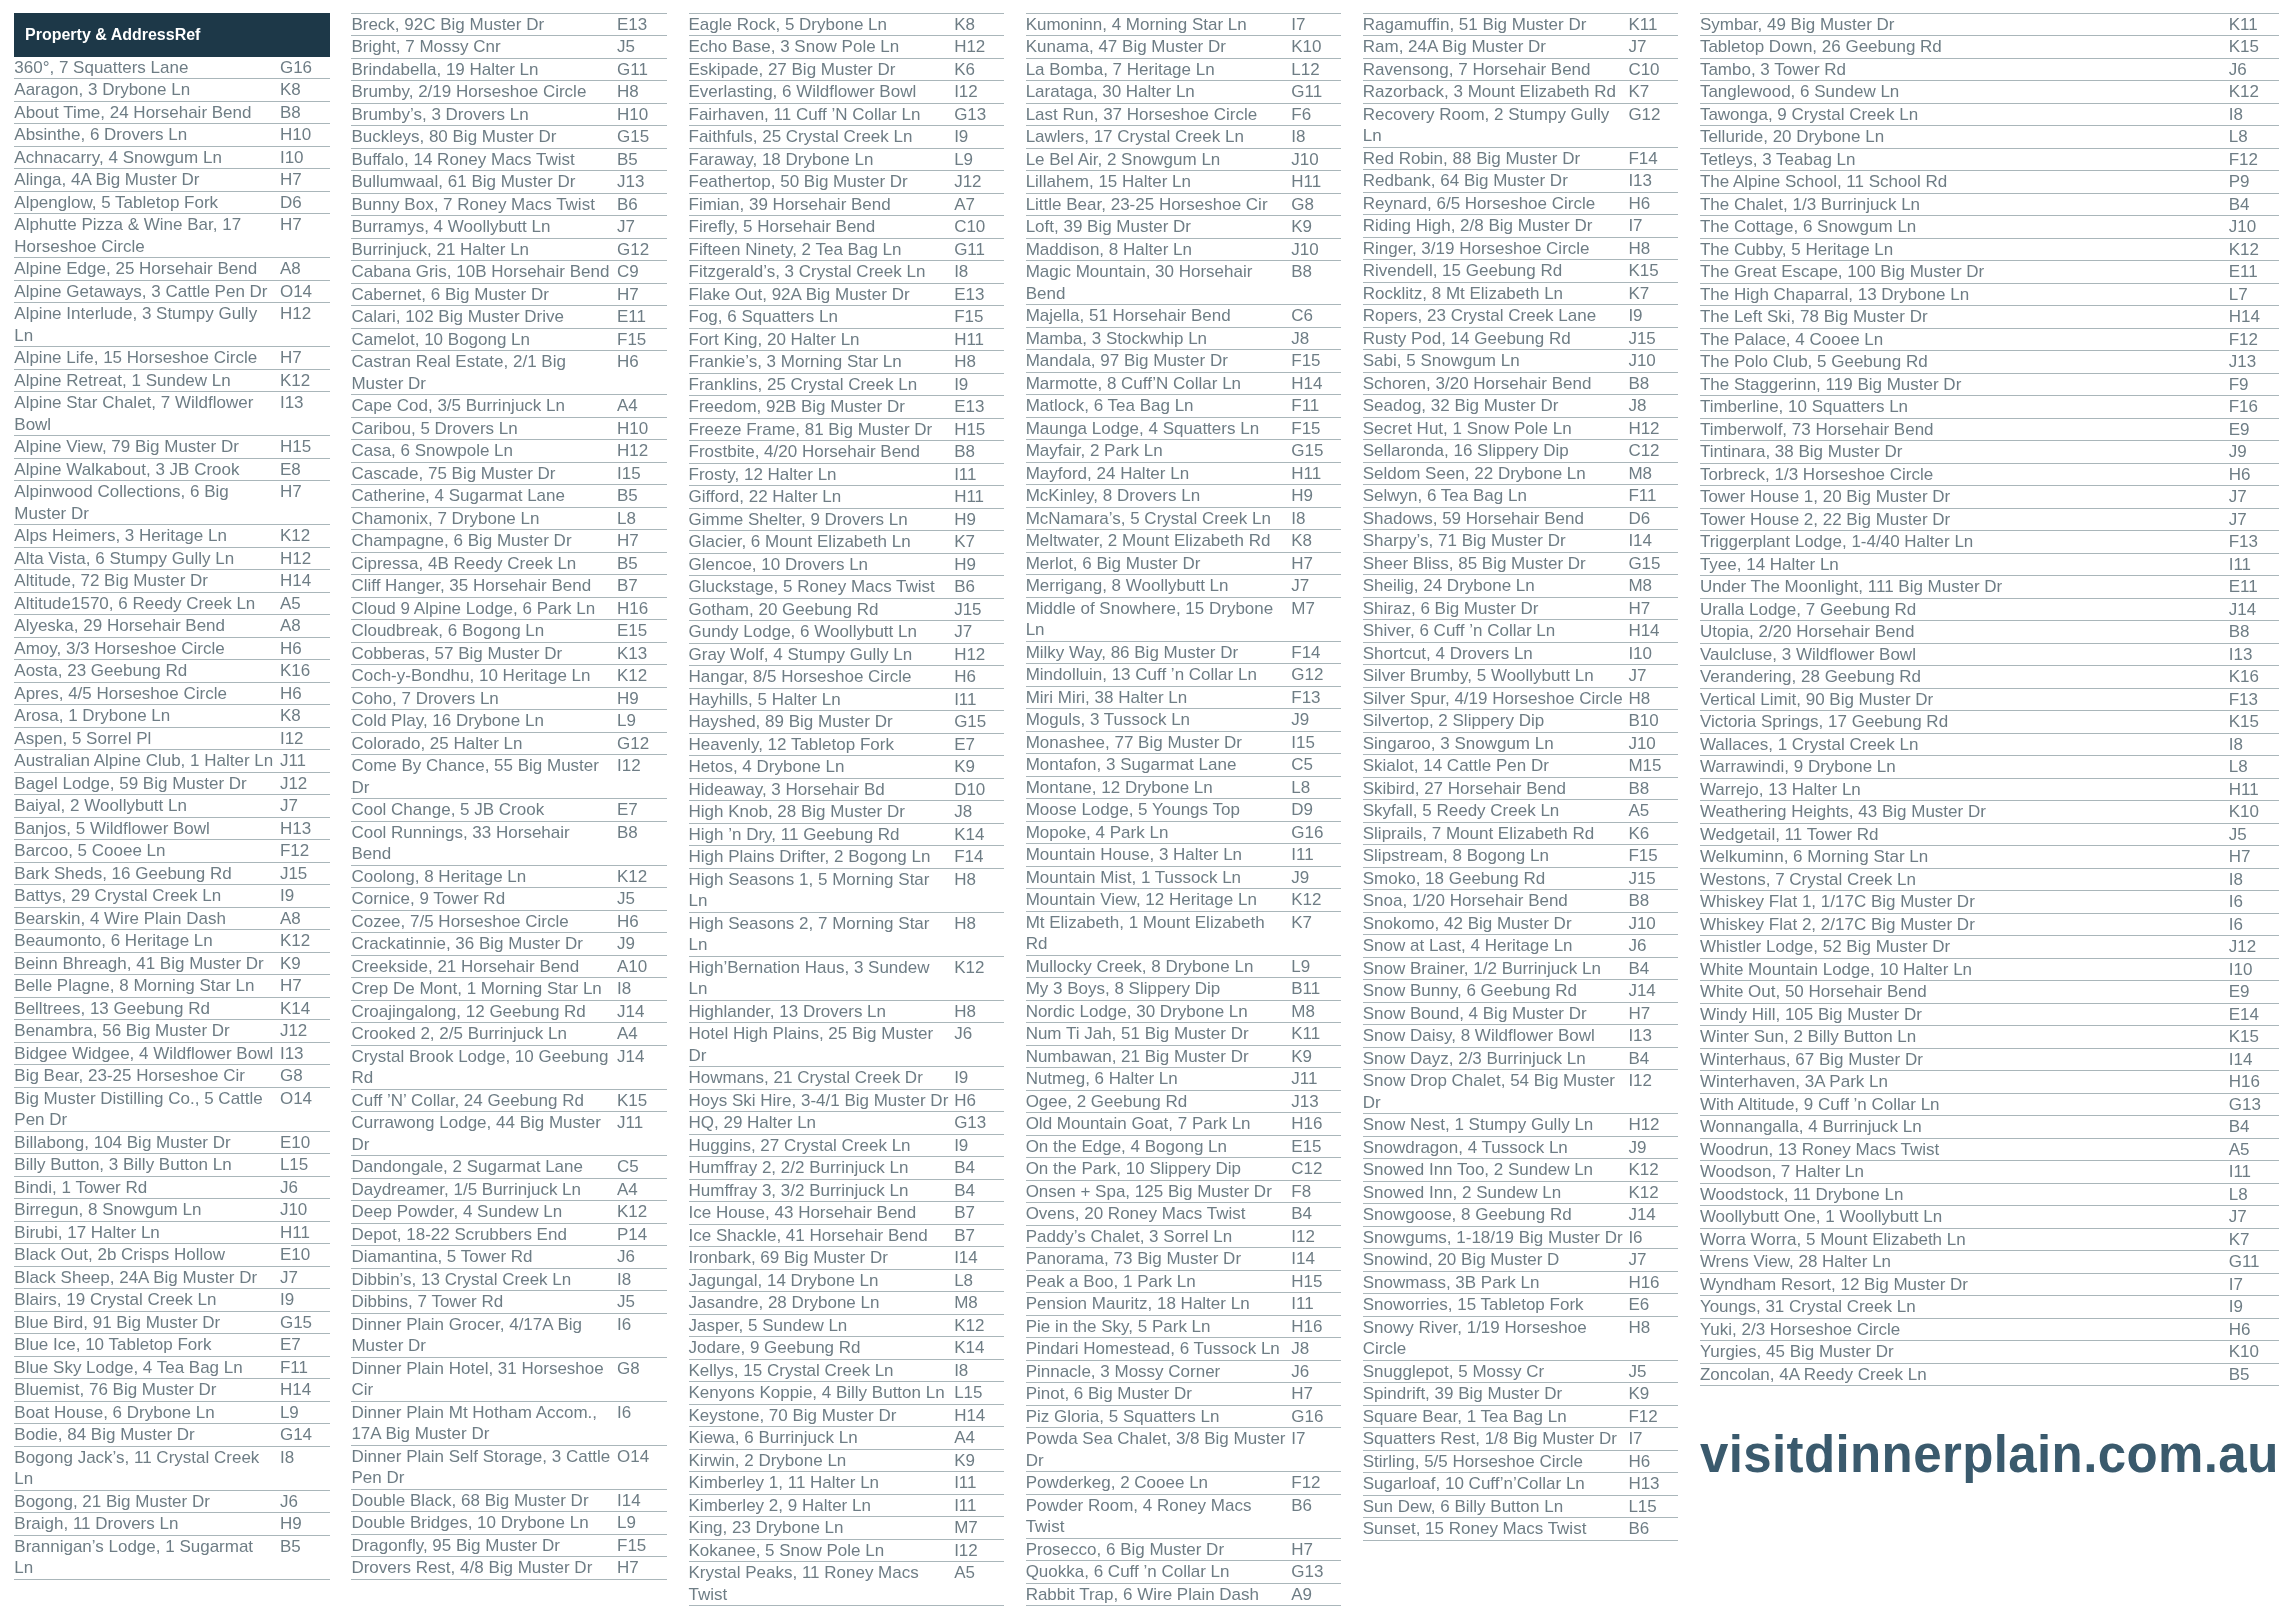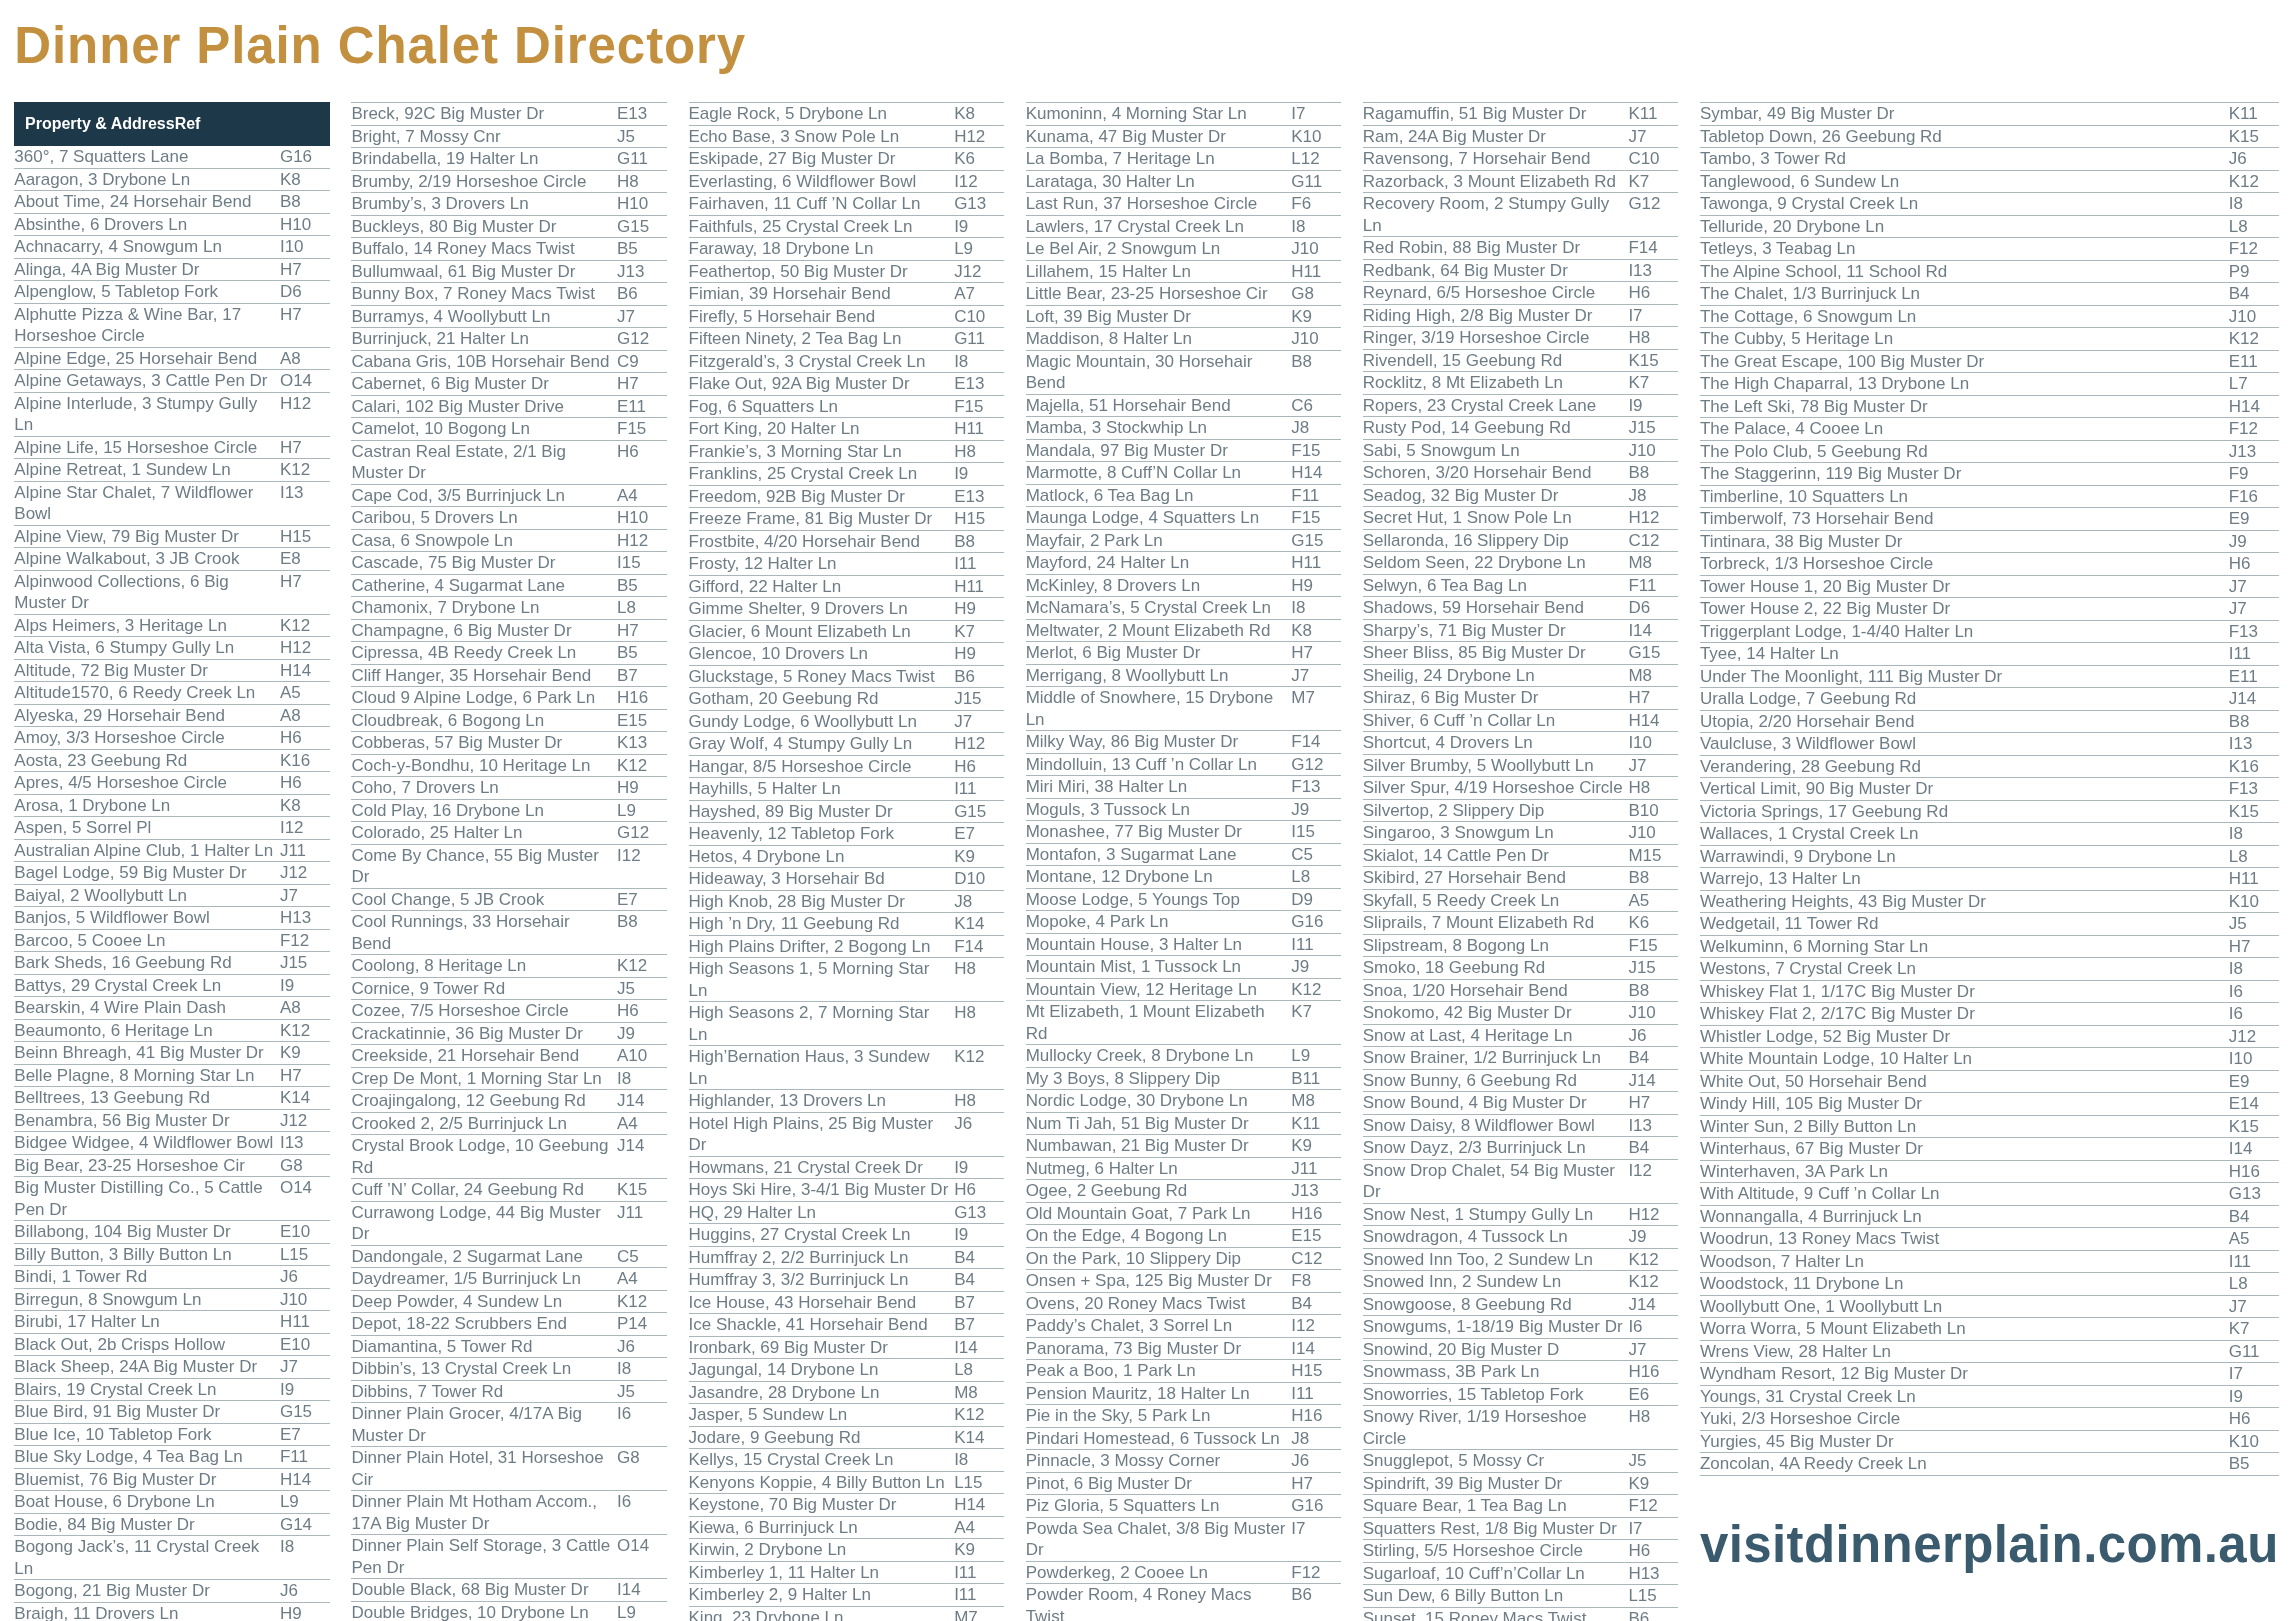--- a/index.html
+++ b/index.html
@@ -18,21 +18,20 @@
     font-size:17px;line-height:21.5px;color:var(--row-text);padding:0;}
   .pname{flex:1 1 auto;padding-right:5.4px;}
   .pref{flex:0 0 50px;}
   .footer{margin-top:39px;text-align:left;font-size:51px;font-weight:bold;
     color:var(--footer-text);letter-spacing:0.4px;}
 </style>
 </head>
 <body>
 
 <div class="page">
-  <h1 class="title">Dinner Plain Chalet Directory</h1>
 
   <div class="columns">
 
     <div>
       <div class="colhead">
         <span class="hprop">Property &amp; Address</span>
         <span class="href">Ref</span>
       </div>
       <div class="col-list">
           <div class="row">

